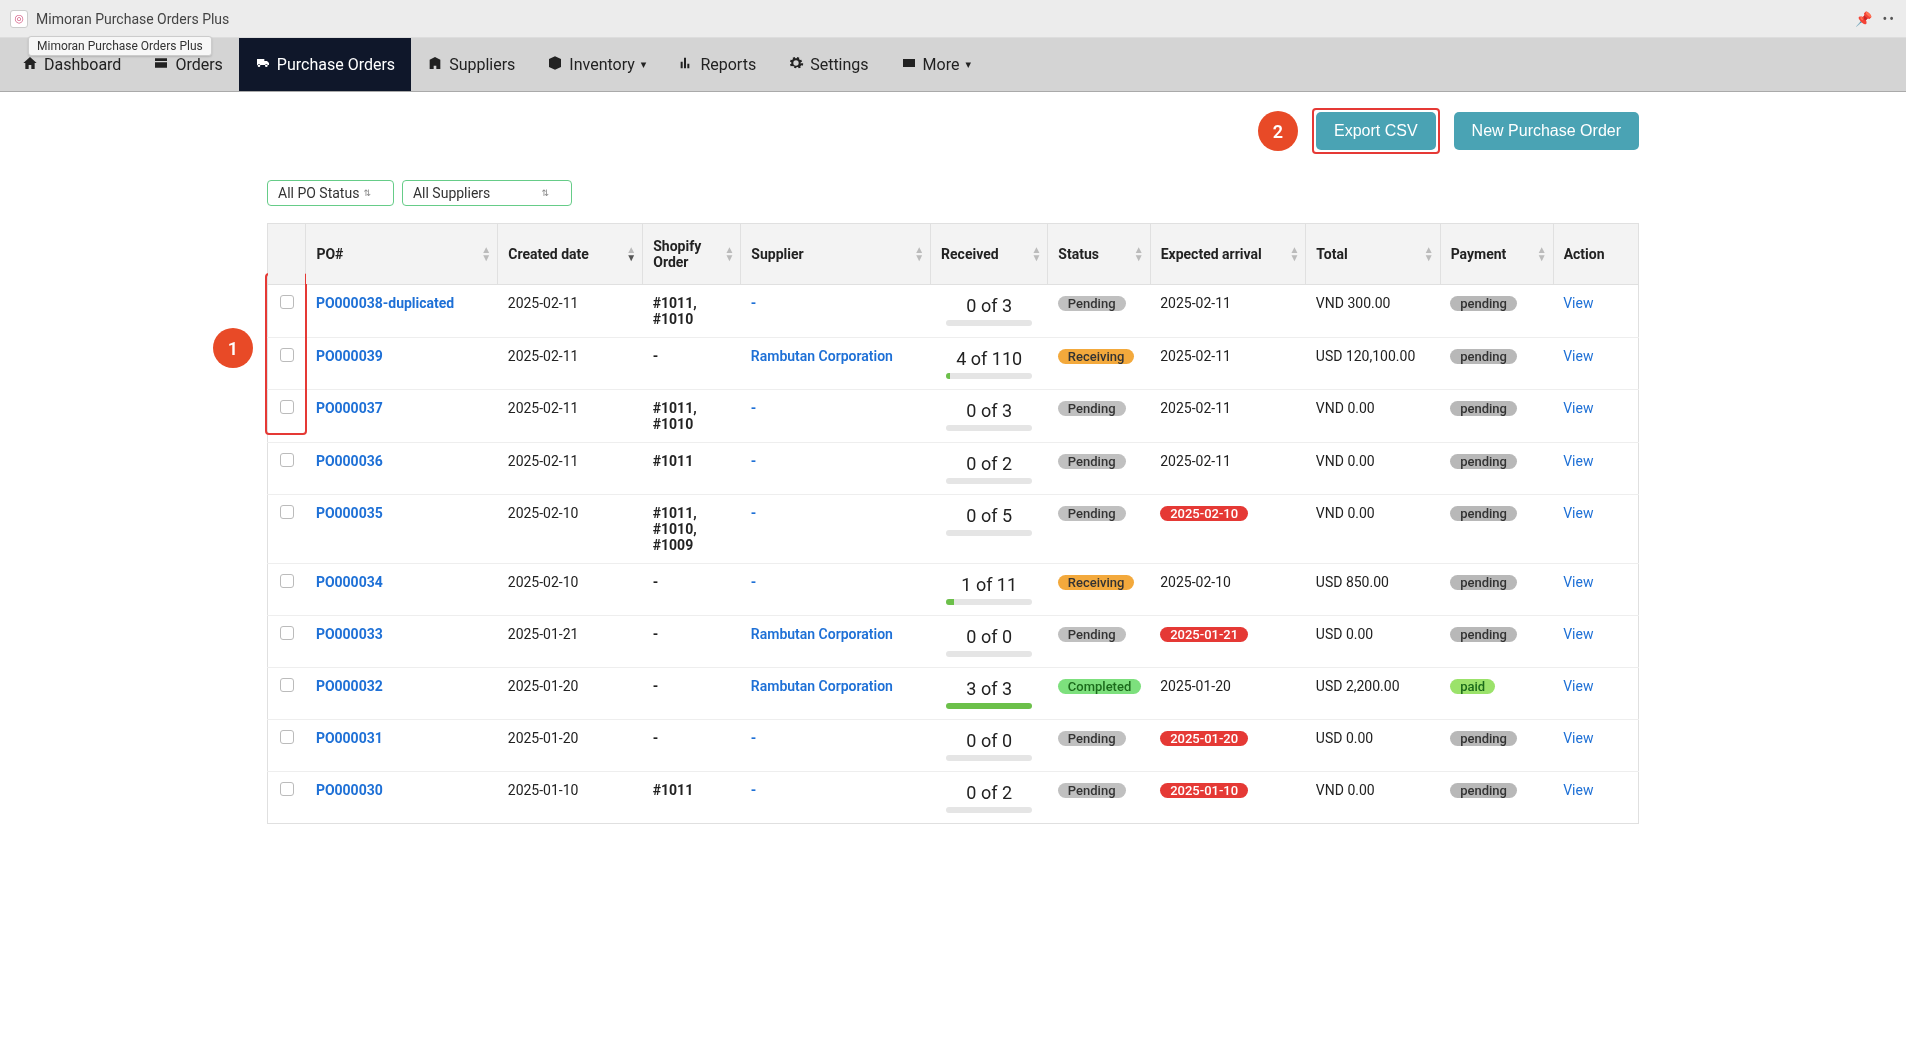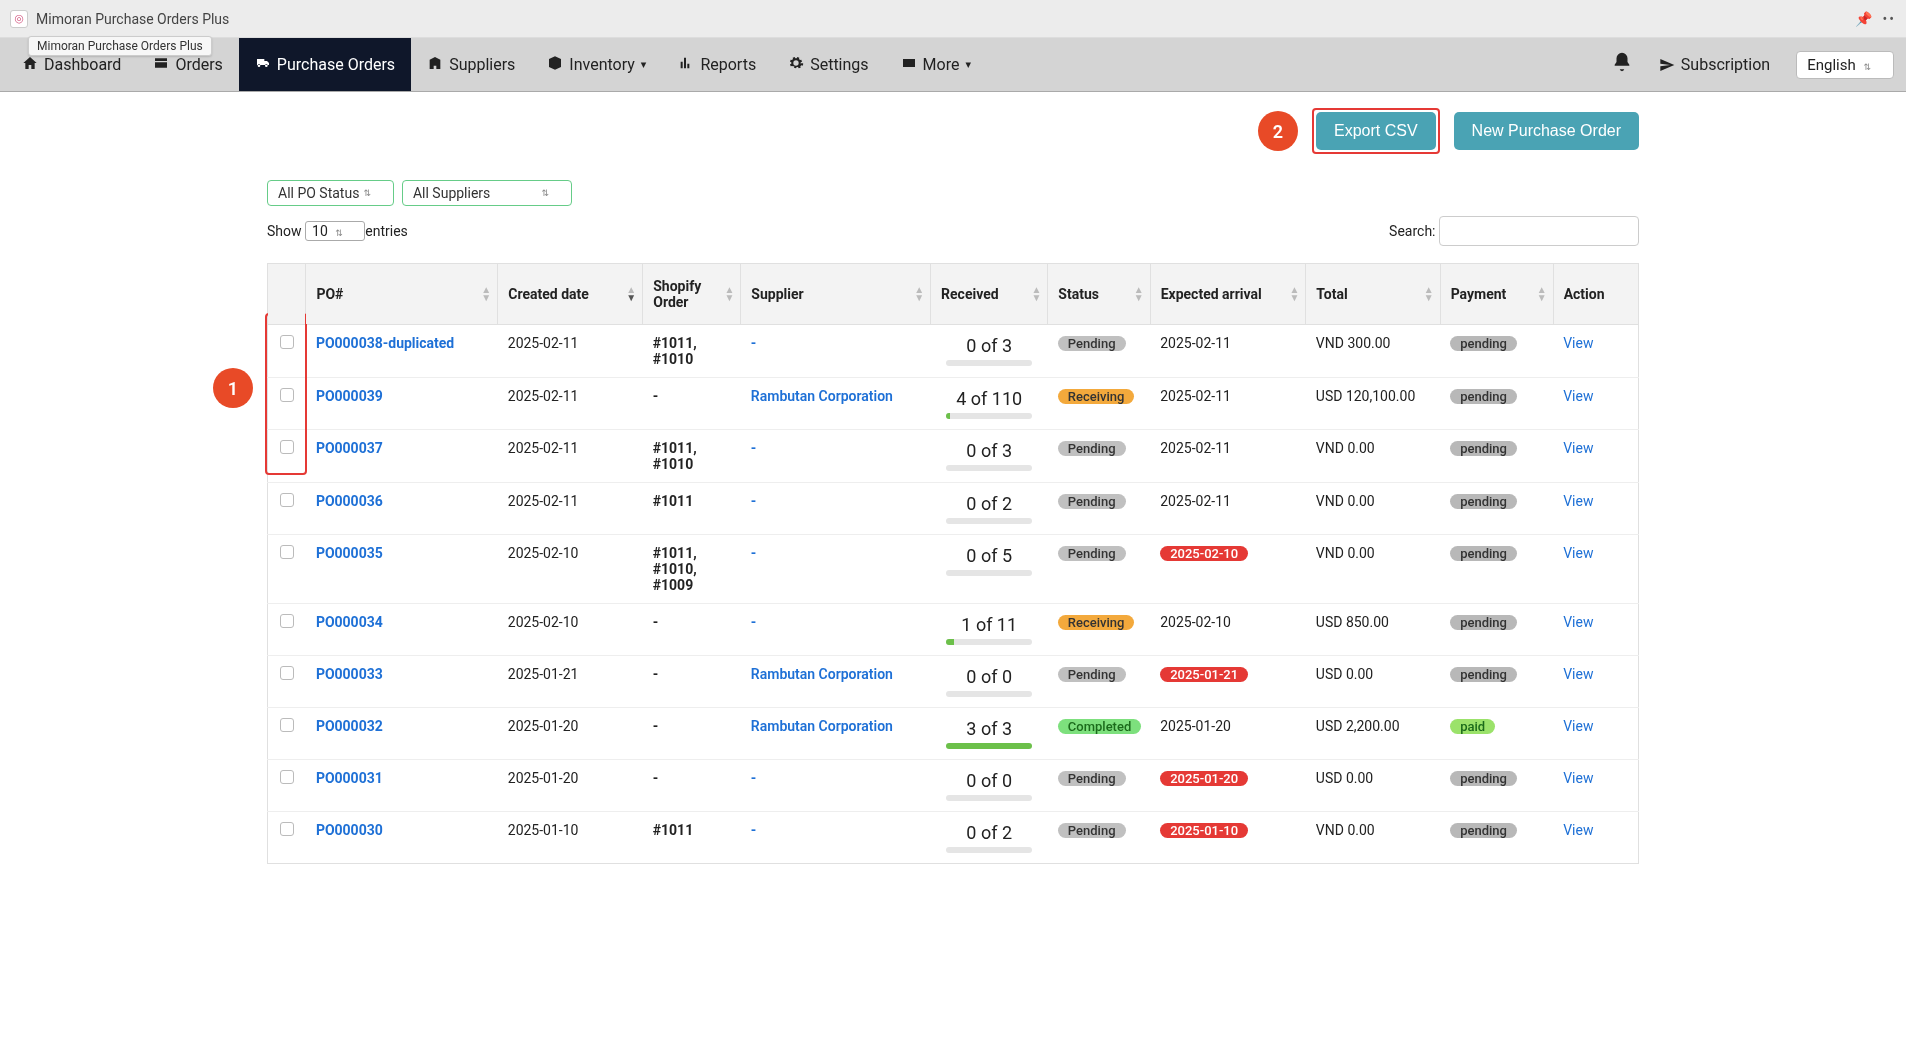--- a/index.html
+++ b/index.html
@@ -126,37 +126,20 @@
         </svg></span>
       <span>Settings</span>
     </div>
     <div class="nav-item">
       <span><svg class="nav-icon" viewBox="0 0 24 24">
           <path d="M3 6h18v12H3zM3 10h18"></path>
         </svg></span>
       <span>More</span>
       <span style="font-size: 11px;">▾</span>
     </div>
-    <div class="nav-right">
-    <span style="font-size:20px;cursor:pointer;">
-      <svg class="nav-icon" viewBox="0 0 24 24" style="width:22px;height:22px;">
-          <path d="M12 2a6 6 0 00-6 6v4l-2 3v1h16v-1l-2-3V8a6 6 0 00-6-6zm0 20a2.5 2.5 0 002.45-2h-4.9A2.5 2.5 0 0012 22z"></path>
-        </svg>
-    </span>
-    <span class="nav-item" style="padding:0 6px;">
-      <svg class="nav-icon" viewBox="0 0 24 24">
-          <path d="M2 21l21-9L2 3v7l15 2-15 2z"></path>
-        </svg>
-      <span>Subscription</span>
-    </span>
-    <span class="lang-select">
-      <span>English</span>
-      <span class="small-caret">⇅</span>
-    </span>
-  </div>
 </div>
 
 <div class="content">
 
   <div class="action-row">
     <div class="annotation-badge">2</div>
     <span class="red-box">
       <button class="btn-teal">Export CSV</button>
     </span>
     <button class="btn-teal">New Purchase Order</button>
@@ -166,34 +149,20 @@
     <span class="select-pill">
       <span>All PO Status</span>
       <span class="small-caret">⇅</span>
     </span>
     <span class="select-pill" style="min-width:170px;">
       <span>All Suppliers</span>
       <span class="small-caret" style="margin-left:auto">⇅</span>
     </span>
   </div>
 
-  <div class="toolbar-row">
-    <div>
-      <span>Show</span>
-      <span class="len-select">
-        <span>10</span>
-        <span class="small-caret">⇅</span>
-      </span>
-      <span>entries</span>
-    </div>
-    <div>
-      <span>Search:</span>
-      <input class="search-input" type="text" style="">
-    </div>
-  </div>
 
   <div class="table-container" style="position:relative;">
 
     <div class="annotation-1-box" style="left:-2px; top:50px; width:42px; height:162px;"></div>
     <div style="position:absolute; left:-54px; top:105px;">
       <div class="annotation-badge">1</div>
     </div>
 
     <table>
       <colgroup>

